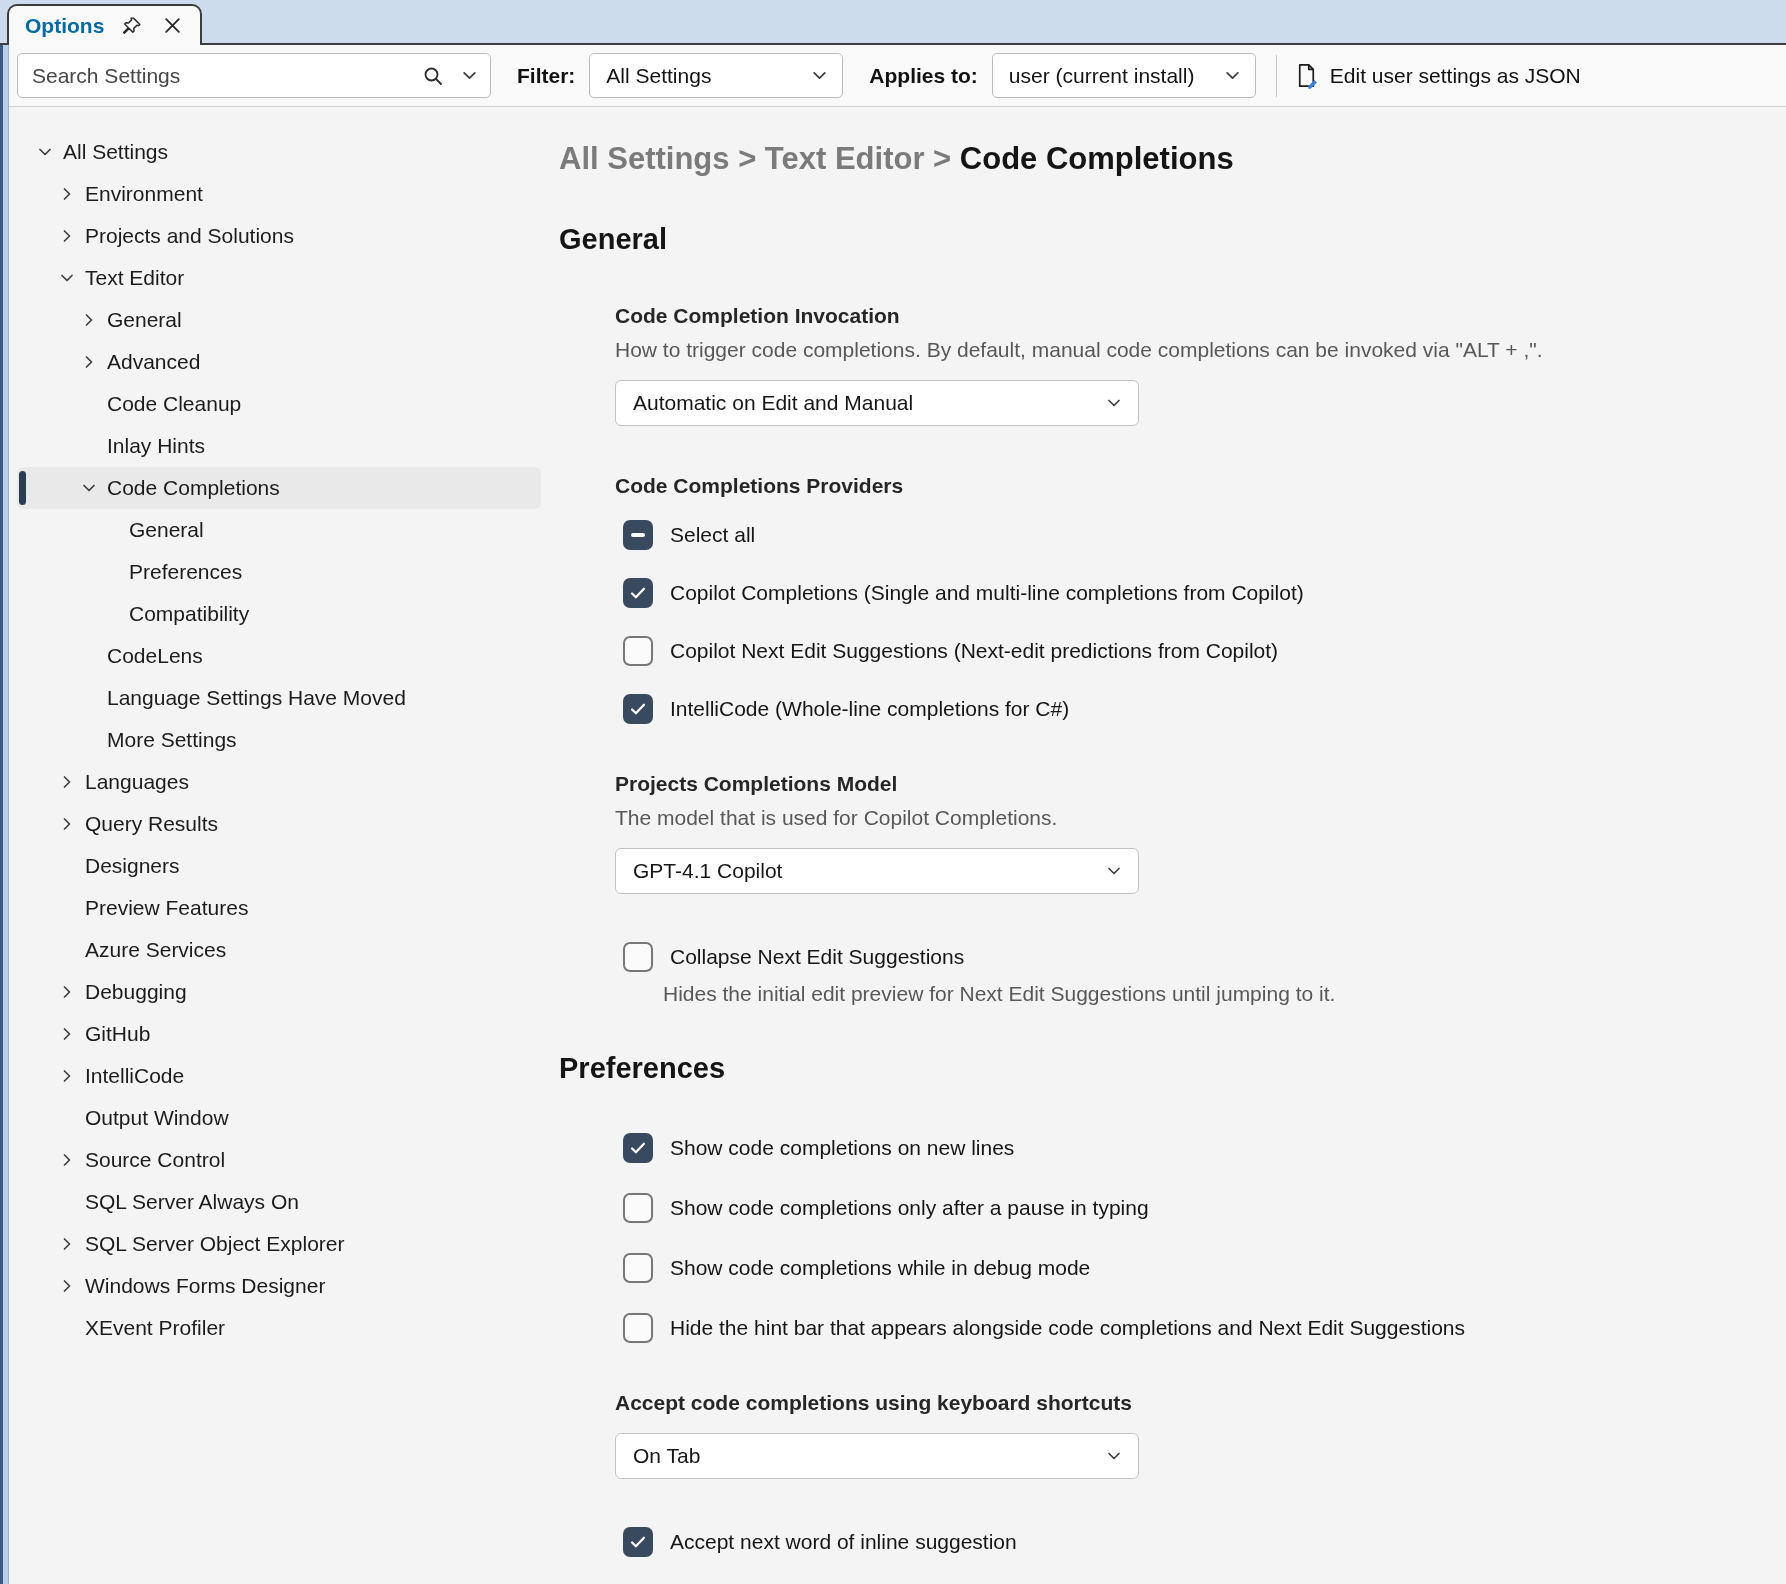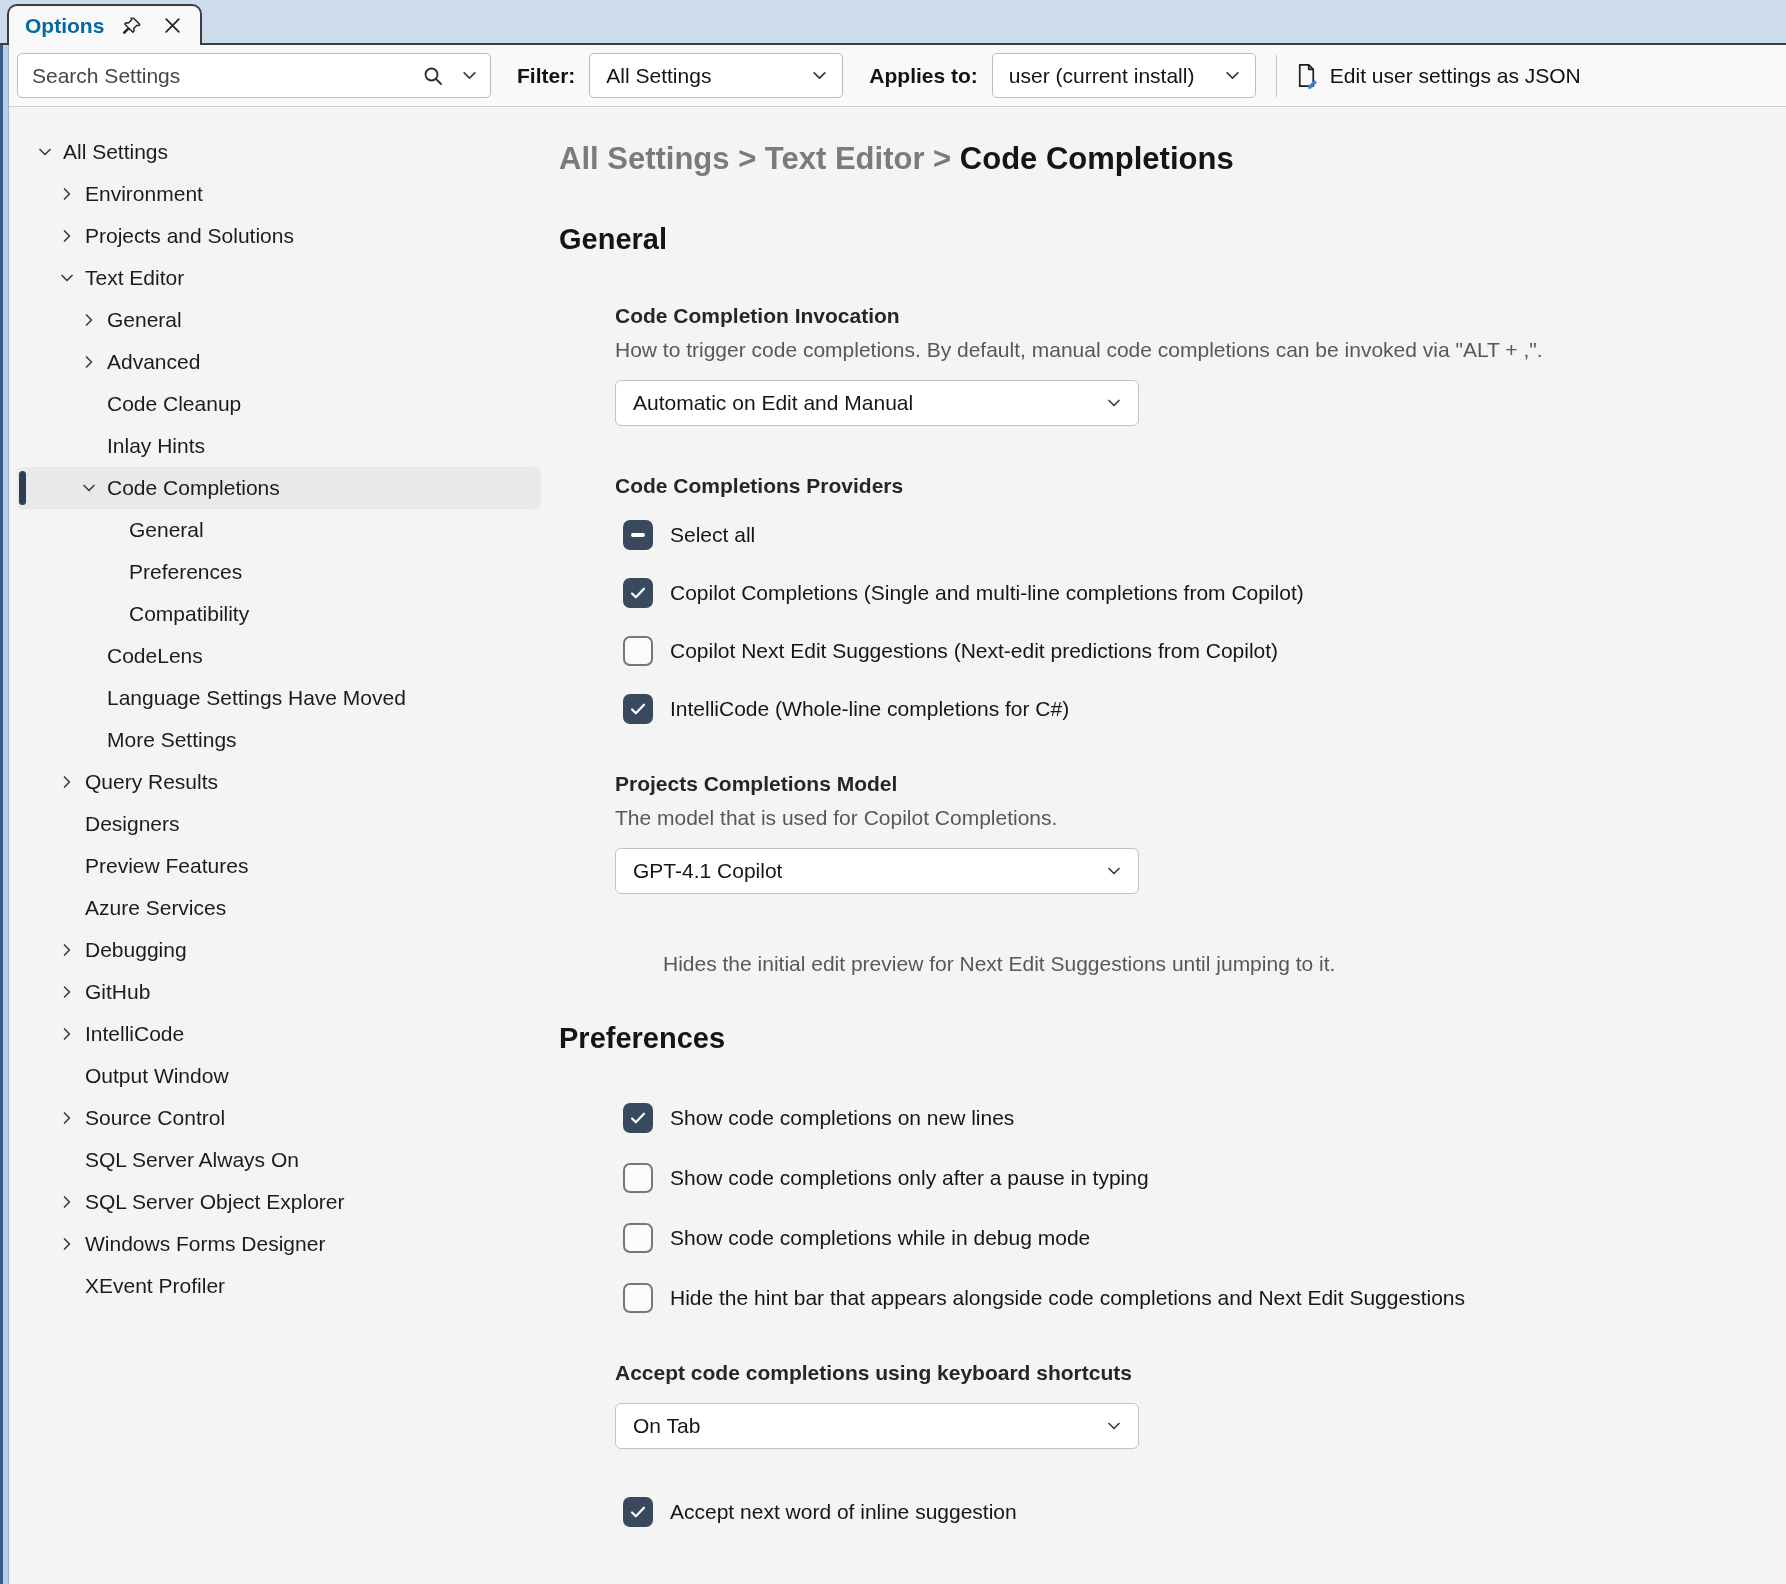--- a/index.html
+++ b/index.html
@@ -227,20 +227,28 @@
       <div class="tree-row" style="padding-left: 60px;">
         <span class="tw"></span>
         <span class="tree-label">More Settings</span>
       </div>
       <div class="tree-row" style="padding-left: 38px;">
         <span class="tw">
           <svg viewBox="0 0 16 16" width="16" height="16">
             <path d="M5.5 3l5 5-5 5" fill="none" stroke="#3f3f3f" stroke-width="1.7" stroke-linecap="round" stroke-linejoin="round"></path>
           </svg>
         </span>
+        <span class="tree-label">Languages</span>
+      </div>
+      <div class="tree-row" style="padding-left: 38px;">
+        <span class="tw">
+          <svg viewBox="0 0 16 16" width="16" height="16">
+            <path d="M5.5 3l5 5-5 5" fill="none" stroke="#3f3f3f" stroke-width="1.7" stroke-linecap="round" stroke-linejoin="round"></path>
+          </svg>
+        </span>
         <span class="tree-label">Query Results</span>
       </div>
       <div class="tree-row" style="padding-left: 38px;">
         <span class="tw"></span>
         <span class="tree-label">Designers</span>
       </div>
       <div class="tree-row" style="padding-left: 38px;">
         <span class="tw"></span>
         <span class="tree-label">Preview Features</span>
       </div>
@@ -372,20 +380,24 @@
             <span>
               <svg viewBox="0 0 16 16" width="16" height="16">
                 <path d="M3 5.5l5 5 5-5" fill="none" stroke="#3f3f3f" stroke-width="1.7" stroke-linecap="round" stroke-linejoin="round"></path>
               </svg>
             </span>
           </div>
         </div>
         <div class="block">
           <div class="rows bare">
             <div>
+              <div class="check-row">
+                <span class="checkbox unchecked"></span>
+                <span class="check-label">Collapse Next Edit Suggestions</span>
+              </div>
               <div class="check-desc">Hides the initial edit preview for Next Edit Suggestions until jumping to it.</div>
             </div>
           </div>
         </div>
         <div class="section-heading">Preferences</div>
         <div class="block">
           <div class="rows bare">
             <div>
               <div class="check-row">
                 <span class="checkbox checked">

